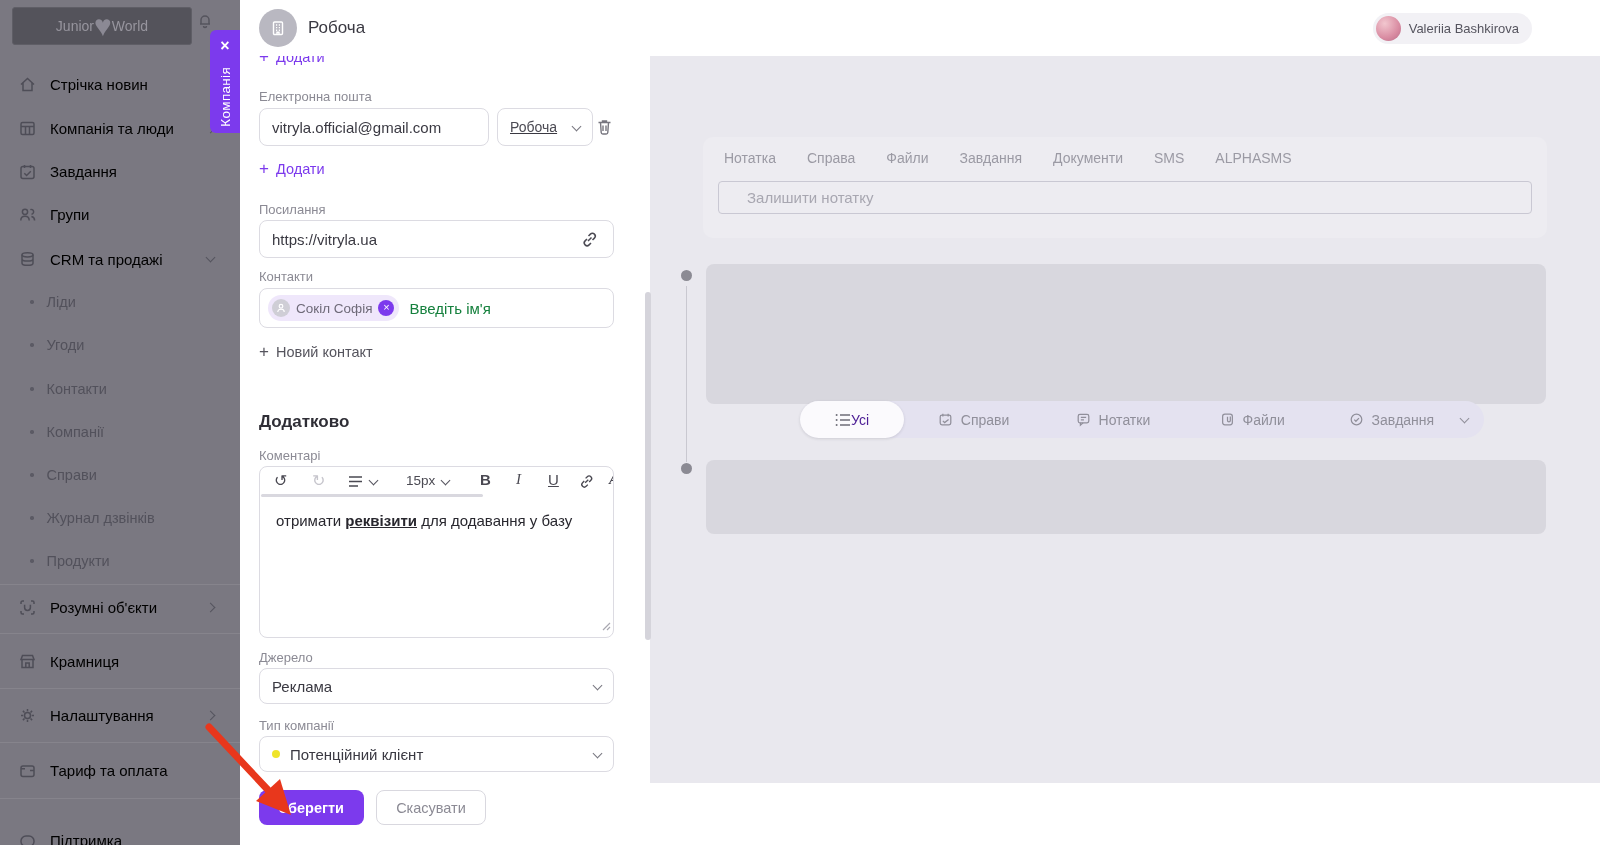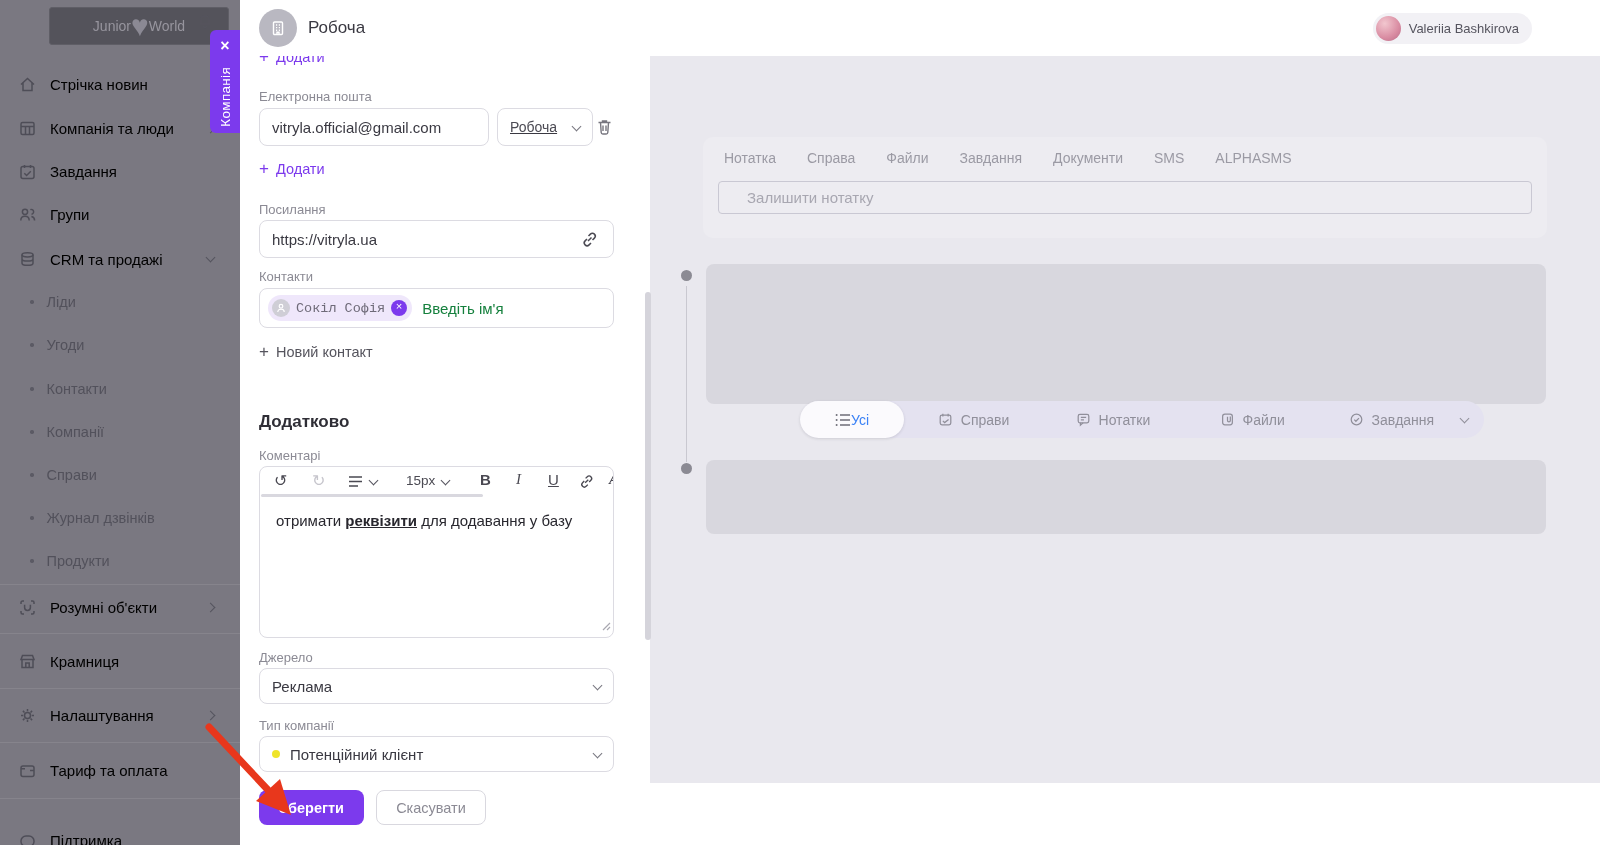--- a/index.html
+++ b/index.html
@@ -3,21 +3,21 @@
 <meta charset="utf-8">
 <style>
   * { margin:0; padding:0; box-sizing:border-box; }
   html,body { background:#d9d9de; }
   body { font-family:"Liberation Sans", sans-serif; }
   .stage { position:relative; width:1600px; height:845px; background:#e9e8ee; overflow:hidden; }
 
   
   .sidebar { position:absolute; left:0; top:0; width:240px; height:845px; background:#7a7881; z-index:1; }
   .logo { position:absolute; left:12px; top:7px; width:180px; height:38px; background:#54535b; border:1px solid #5f5e66; border-radius:3px;
-          display:flex; align-items:center; justify-content:center; gap:2px; color:#97959e; font-size:14px;margin-left:37px; }
+          display:flex; align-items:center; justify-content:center; gap:2px; color:#97959e; font-size:14px; }
   .logo .heart { font-size:30px; color:#8b8994; line-height:30px; margin:0 -2px; }
   .bell { position:absolute; left:197px; top:13px; color:#55545d; }
   .nav { position:absolute; left:18px; width:206px; height:24px; display:flex; align-items:center; gap:13px; color:#000000; font-size:15px; cursor:pointer; }
   .nav svg { flex:none; stroke:#4e4d57; }
   .chev { width:7px; height:7px; border-right:1.8px solid #55545e; border-bottom:1.8px solid #55545e; flex:none; }
   .chev.r { transform:rotate(-45deg); margin-left:auto; margin-right:10px; }
   .chev.d { transform:rotate(45deg); margin-left:auto; margin-right:10px; margin-top:-4px; }
   .sub { position:absolute; left:30px; height:20px; display:flex; align-items:center; gap:13px; color:#52515b; font-size:14.5px; cursor:pointer; }
   .sub .bdot { width:3.5px; height:3.5px; border-radius:50%; background:#5b5a64; flex:none; }
   .sdiv { position:absolute; left:0; width:240px; height:1px; background:rgba(255,255,255,0.09); }
@@ -42,21 +42,21 @@
   .panel { position:absolute; left:240px; top:56px; width:410px; height:727px; background:#fff; overflow:hidden; z-index:3; }
   .flabel { position:absolute; left:19px; font-size:13px; color:#8b8a94; }
   .tbox { position:absolute; border:1px solid #dcdbe2; border-radius:8px; background:#fff; }
   .finput { font-size:15px; color:#3a3942; padding:0 12px; font-family:inherit; border:1px solid #dcdbe2; border-radius:8px; position:absolute; background:#fff; }
   .addlink { position:absolute; left:19px; display:flex; align-items:center; gap:7px; color:#7c3aed; font-size:14.5px; font-weight:500; cursor:pointer; }
   .addlink .plus { font-size:17px; font-weight:400; line-height:1; }
   .addlink.gray { color:#55545d; }
   .selbox { position:absolute; border:1px solid #dcdbe2; border-radius:8px; background:#fff; display:flex; align-items:center; padding:0 12px; font-size:15px; color:#3a3942; cursor:pointer; }
   .selbox .chev { border-color:#77767f; margin-left:auto; }
   .heading { position:absolute; left:19px; font-size:17px; font-weight:bold; color:#2f2e36; }
-  .chip { display:flex; align-items:center; gap:6px; height:26px; background:#efe7fb; border-radius:13px; padding:0 5px 0 4px;font-family:Liberation Mono, monospace; }
+  .chip { display:flex; align-items:center; gap:6px; height:26px; background:#efe7fb; border-radius:13px; padding:0 5px 0 4px; }
   .chip .cav { width:18px; height:18px; border-radius:50%; background:#cfced6; display:flex; align-items:center; justify-content:center; }
   .chip .cname { font-size:13.5px; color:#6e6a78; }
   .chip .cx { width:16px; height:16px; border-radius:50%; background:#7c3aed; color:#fff; font-size:11px; line-height:15px; text-align:center; cursor:pointer; }
   .phtext { font-size:15px; color:#15803d; }
 
   .editor { position:absolute; left:19px; top:410px; width:355px; height:172px; border:1px solid #dcdbe2; border-radius:8px; overflow:hidden; background:#fff; }
   .tb { position:absolute; left:0; top:0; width:100%; height:28px; }
   .tbi { position:absolute; top:4px; color:#4a4952; font-size:15px; cursor:pointer; }
   .hscroll { position:absolute; left:1px; top:27px; width:222px; height:3px; background:#d9d8df; border-radius:2px; }
   .ebody { position:absolute; left:16px; top:44px; right:14px; font-size:15px; color:#28272e; line-height:1.35; }
@@ -70,21 +70,21 @@
   .atabs { position:absolute; left:21px; top:13px; display:flex; gap:31px; font-size:14px; color:#9b9aa4;text-align:center; }
   .atab { cursor:pointer; }
   .note-input { position:absolute; left:15px; top:44px; width:814px; height:33px; border:1px solid #c9c8d3; border-radius:4px; background:transparent;
                 font-size:15px; color:#7e7d88; padding:0 28px; font-family:inherit; }
   .note-input::placeholder { color:#a8a7b1; }
   .tdot { position:absolute; width:11px; height:11px; border-radius:50%; background:#8b8a93; }
   .tline { position:absolute; width:1px; background:#c9c8d0; }
   .skel { position:absolute; left:56px; width:840px; background:#d8d7de; border-radius:8px; }
   .filters { position:absolute; left:150px; top:345px; width:684px; height:37px; background:#e4e2f0; border-radius:19px; display:flex; align-items:center; }
   .fpill { width:104px; height:37px; background:#fbfafd; border-radius:19px; box-shadow:0 1px 3px rgba(40,40,60,.14);
-           display:flex; align-items:center; justify-content:center; gap:0; color:#3b82f6; font-size:14px; cursor:pointer; }
+           display:flex; align-items:center; justify-content:center; gap:0; color:#4c1d95; font-size:14px; cursor:pointer; }
   .fitem { flex:1; display:flex; align-items:center; justify-content:center; gap:8px; color:#908f9a; font-size:14px; cursor:pointer; }
   .filters .chev { border-color:#908f9a; margin:0 16px 0 0; }
 
   
   .footer { position:absolute; left:240px; top:783px; width:1360px; height:62px; background:#fff; z-index:4; }
   .btn { position:absolute; top:7px; height:35px; border-radius:8px; font-size:14.5px; font-family:inherit; cursor:pointer; }
   .btn.save { left:19px; width:105px; background:#7c3aed; border:none; color:#fff; font-weight:600; }
   .btn.cancel { left:136px; width:110px; background:#fff; border:1px solid #d9d8df; color:#8b8a94; }
 
   .arrow-svg { position:absolute; left:0; top:0; z-index:50; pointer-events:none; }

